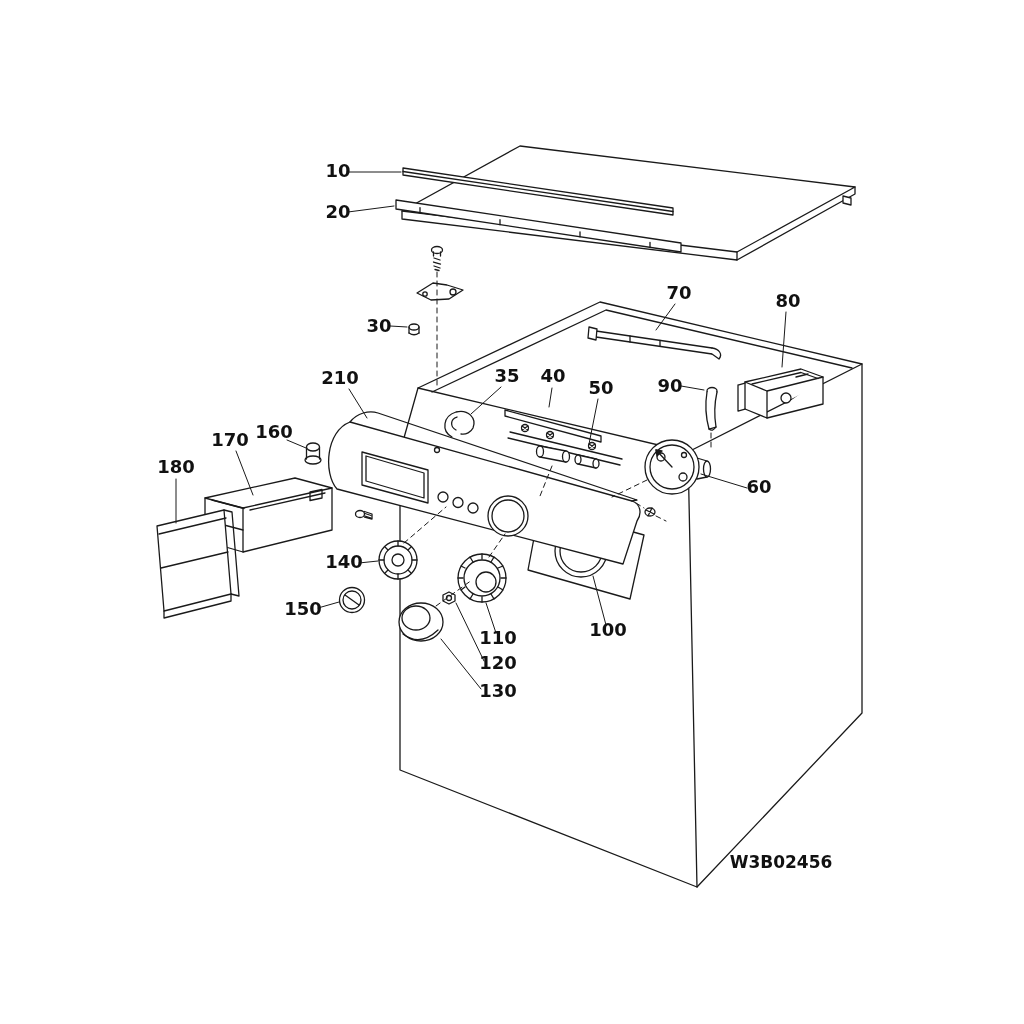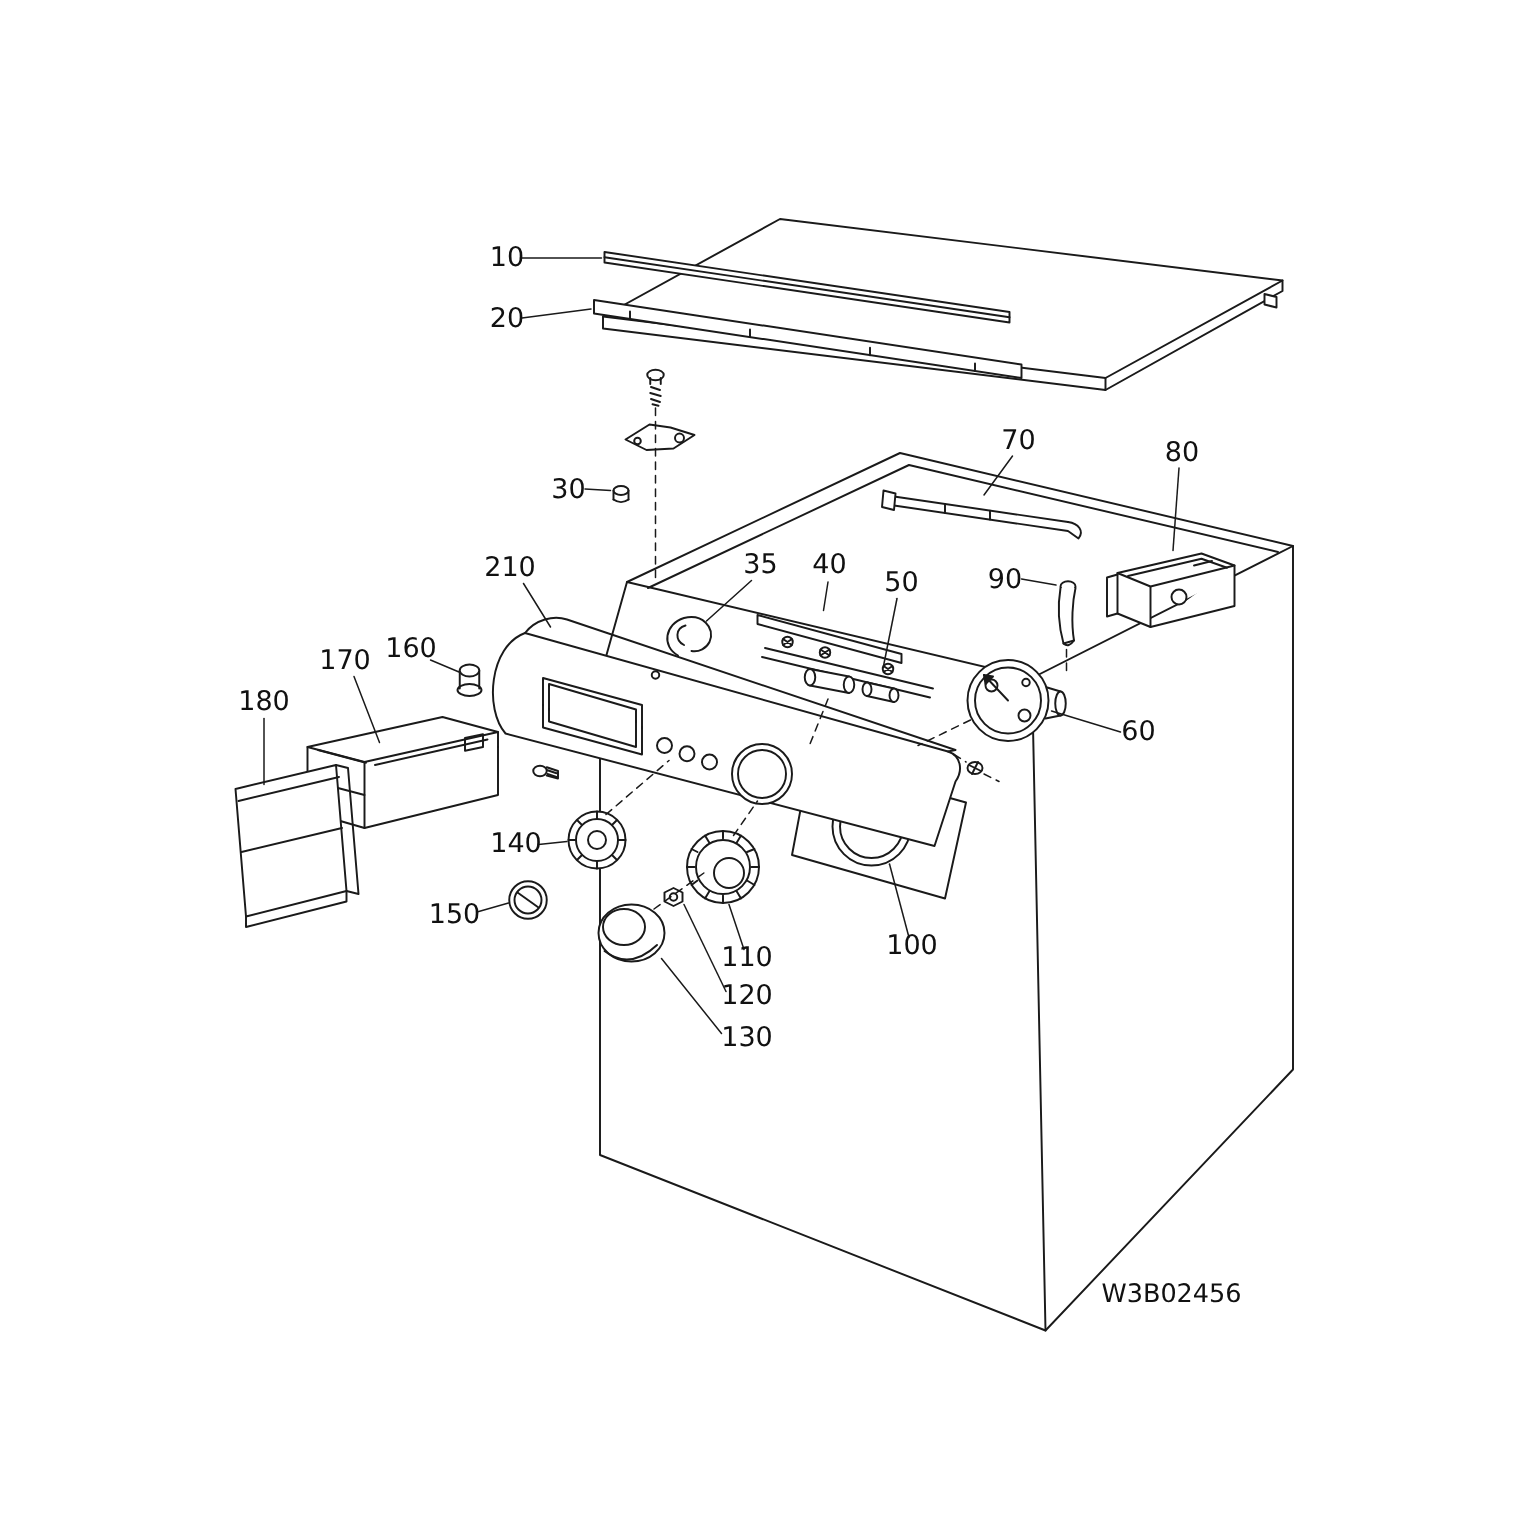--- a/index.html
+++ b/index.html
@@ -2,20 +2,21 @@
 <html><head>
 <meta charset="utf-8">
 <style>
   html,body{margin:0;padding:0;background:#ffffff;}
   .stage{
     position:relative;
     width:1024px;height:1024px;
     background:#ffffff;
     font-family:"DejaVu Sans",sans-serif;
     overflow:hidden;
+    font-weight:bold;
   }
   svg{display:block;}
   svg text{
     font-family:"DejaVu Sans",sans-serif;
     font-size:18px;
     fill:#111111;
     stroke:none;
   }
   svg text.code{font-size:17px;}
 </style>

